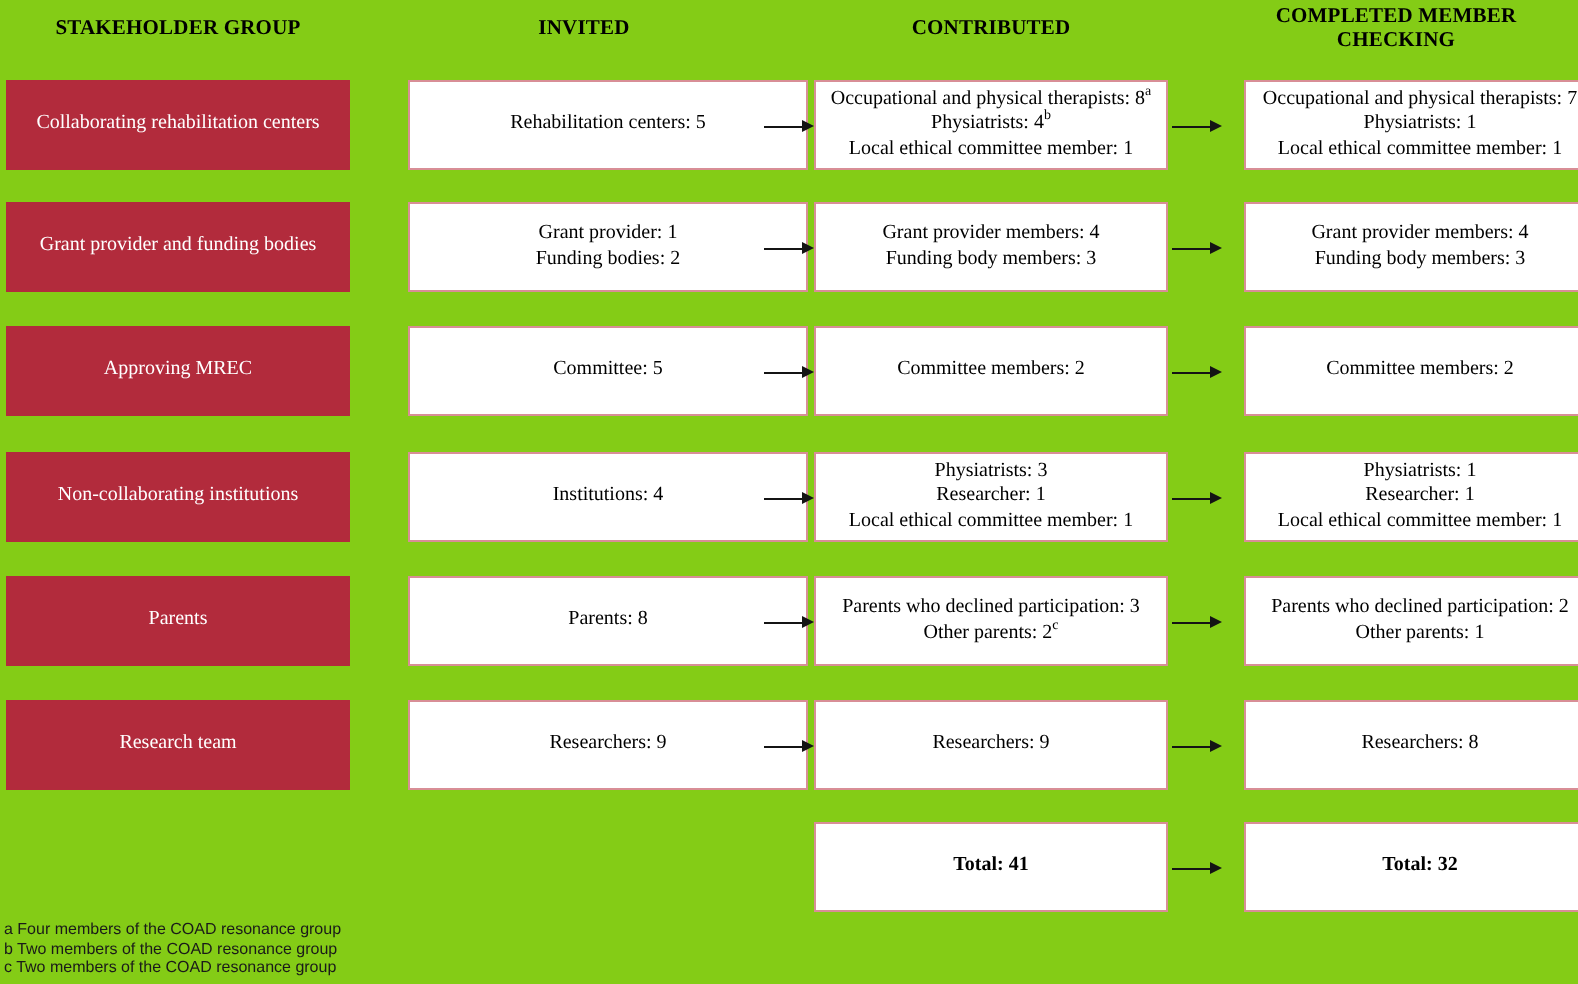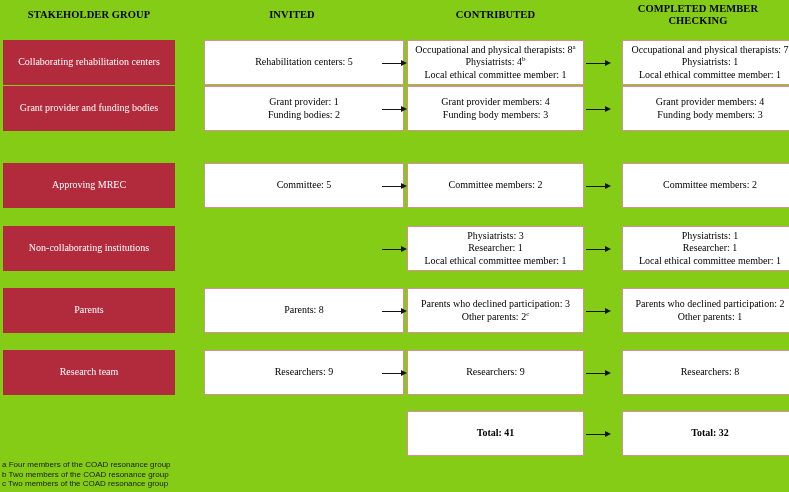--- a/index.html
+++ b/index.html
@@ -120,21 +120,21 @@
           <div>Physiatrists: 4<sup>b</sup></div>
           <div>Local ethical committee member: 1</div>
         </div>
         <div class="arrow arrow-b"></div>
         <div class="box white-box col4">
           <div>Occupational and physical therapists: 7</div>
           <div>Physiatrists: 1</div>
           <div>Local ethical committee member: 1</div>
         </div>
       </div>
-      <div class="flow-row" style="top: 86px;">
+      <div class="flow-row" style="top: 101px;">
         <div class="box group-box">
           <div>Grant provider and funding bodies</div>
         </div>
         <div class="box white-box col2">
           <div>Grant provider: 1</div>
           <div>Funding bodies: 2</div>
         </div>
         <div class="arrow arrow-a"></div>
         <div class="box white-box col3">
           <div>Grant provider members: 4</div>
@@ -158,20 +158,23 @@
           <div>Committee members: 2</div>
         </div>
         <div class="arrow arrow-b"></div>
         <div class="box white-box col4">
           <div>Committee members: 2</div>
         </div>
       </div>
       <div class="flow-row" style="top: 226px;">
         <div class="box group-box">
           <div>Non-collaborating institutions</div>
+        </div>
+        <div class="box white-box col2">
+          <div>Institutions: 4</div>
         </div>
         <div class="arrow arrow-a"></div>
         <div class="box white-box col3">
           <div>Physiatrists: 3</div>
           <div>Researcher: 1</div>
           <div>Local ethical committee member: 1</div>
         </div>
         <div class="arrow arrow-b"></div>
         <div class="box white-box col4">
           <div>Physiatrists: 1</div>

